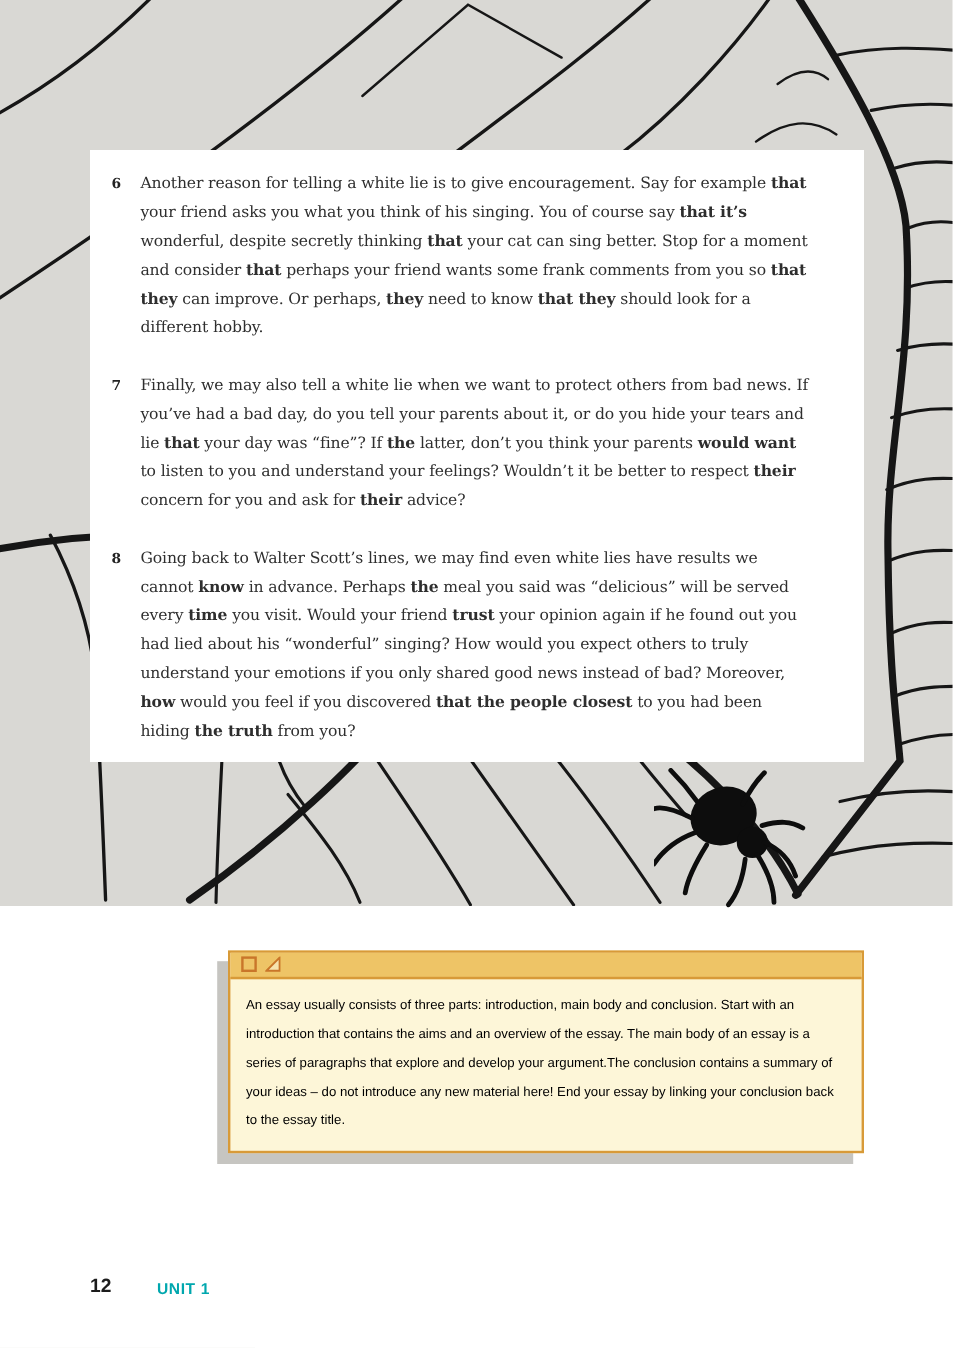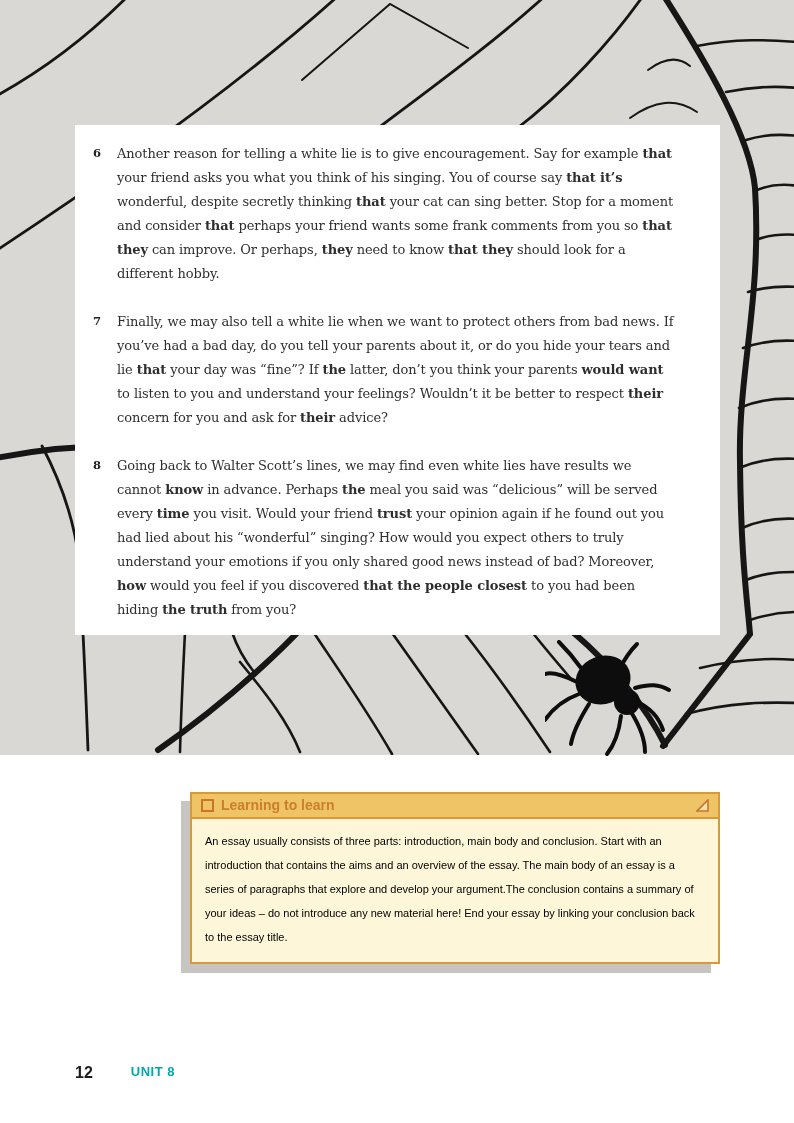--- a/index.html
+++ b/index.html
@@ -25,21 +25,21 @@
                 border:2px solid var(--box_border,#d89a38);background:var(--box_body_bg,#fdf6d8);
                 box-shadow:-9px 9px 0 0 #c6c5c1;}
   .lb-header{display:flex;align-items:center;gap:7px;background:var(--box_gold,#eec466);
              padding:3px 9px 4px 9px;border-bottom:2px solid var(--box_border,#d89a38);}
   .lb-square{width:9px;height:9px;border:2px solid #c9762a;background:transparent;flex:0 0 auto;}
   .lb-title{color:var(--box_title,#cd7e2a);font-weight:bold;font-size:14px;flex:1 1 auto;}
   .lb-corner{flex:0 0 auto;}
   .lb-body{padding:10px 16px 13px 13px;font-size:11px;line-height:24px;color:#000000;}
 
   
-  .footer{position:absolute;left:75px;top:1064px;display:flex;align-items:flex-start;gap:38px;}
+  .footer{position:absolute;left:75px;top:1064px;display:flex;align-items:center;gap:38px;}
   .page-num{font-weight:bold;font-size:16px;color:#1c1c1c;}
   .unit-label{font-weight:bold;font-size:13px;letter-spacing:0.5px;color:var(--unit_teal,#00a7ae);}
 </style>
 </head>
 <body>
 
 <div class="page">
 
   <div class="gray-band">
     <svg class="web-svg" width="794" height="755" viewBox="0 0 794 755">
@@ -125,26 +125,25 @@
         <div class="para">
           <span class="pnum">8</span>
           <div class="ptext"><span>Going back to Walter Scott’s lines, we may find even white lies have results we cannot </span><b>know</b><span> in advance. Perhaps </span><b>the</b><span> meal you said was “delicious” will be served every </span><b>time</b><span> you visit. Would your friend </span><b>trust</b><span> your opinion again if he found out you had lied about his “wonderful” singing? How would you expect others to truly understand your emotions if you only shared good news instead of bad? Moreover, </span><b>how</b><span> would you feel if you discovered </span><b>that the people closest</b><span> to you had been hiding </span><b>the truth</b><span> from you?</span></div>
         </div>
       </div>
   </div>
 
   <div class="learning-box">
     <div class="lb-header">
       <span class="lb-square"></span>
-      <span class="lb-title">Learning to learn</span>
       <svg class="lb-corner" width="13" height="13" viewBox="0 0 13 13">
         <polygon points="1,12 12,12 12,1" fill="#f6e3ae" stroke="#c9762a" stroke-width="1.6"></polygon>
       </svg>
     </div>
     <div class="lb-body">An essay usually consists of three parts: introduction, main body and conclusion. Start with an introduction that contains the aims and an overview of the essay. The main body of an essay is a series of paragraphs that explore and develop your argument.The conclusion contains a summary of your ideas – do not introduce any new material here! End your essay by linking your conclusion back to the essay title.</div>
   </div>
 
   <div class="footer">
     <span class="page-num">12</span>
-    <span class="unit-label">UNIT 8</span>
+    <span class="unit-label">UNIT 1</span>
   </div>
 
 </div>
 
 </body></html>

